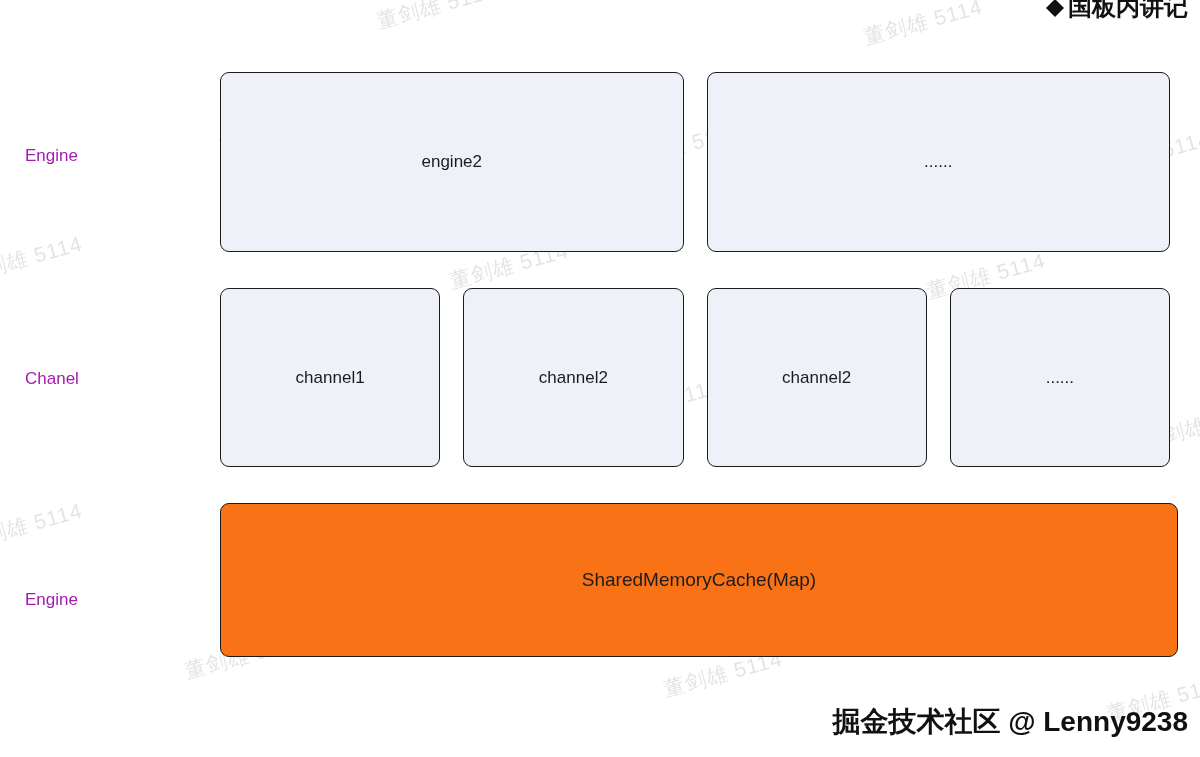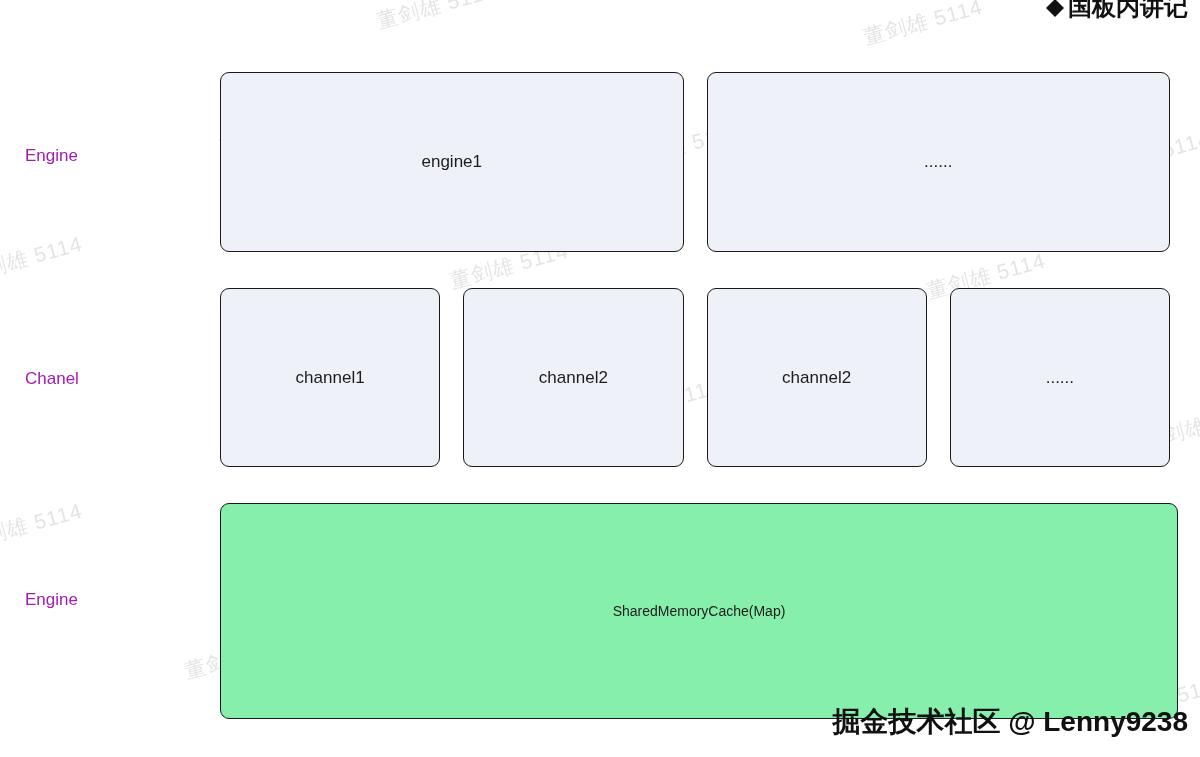--- a/index.html
+++ b/index.html
@@ -52,28 +52,28 @@
     justify-content: center;
     font-size: 17px;
     color: #1c1c1c;
   }
 
   .native-box {
     position: absolute;
     left: 220px;
     top: 503px;
     width: 958px;
-    height: 216px;
-    background: #86efac;
+    height: 154px;
+    background: #f97316;
     border: 1.6px solid #1a1a1a;
     border-radius: 9px;
     display: flex;
     align-items: center;
     justify-content: center;
-    font-size: 14px;
+    font-size: 19px;
     color: #1c1c1c;
     z-index: 2;
   }
 
   
   .watermark {
     position: absolute;
     font-size: 21px;
     color: rgba(60, 60, 60, 0.14);
     transform: rotate(-15deg);
@@ -142,21 +142,21 @@
 
   <div class="top-title">
     <span class="title-icon"></span><span>国板内讲记</span>
   </div>
 
   <div class="row-label engine">Engine</div>
   <div class="row-label chanel">Chanel</div>
   <div class="row-label native">Engine</div>
 
   <div class="box-row row-engine">
-    <div class="node-box">engine1</div>
+    <div class="node-box">engine2</div>
     <div class="node-box">......</div>
   </div>
 
   <div class="box-row row-chanel">
     <div class="node-box">channel1</div>
     <div class="node-box">channel2</div>
     <div class="node-box">channel2</div>
     <div class="node-box">......</div>
   </div>
 

